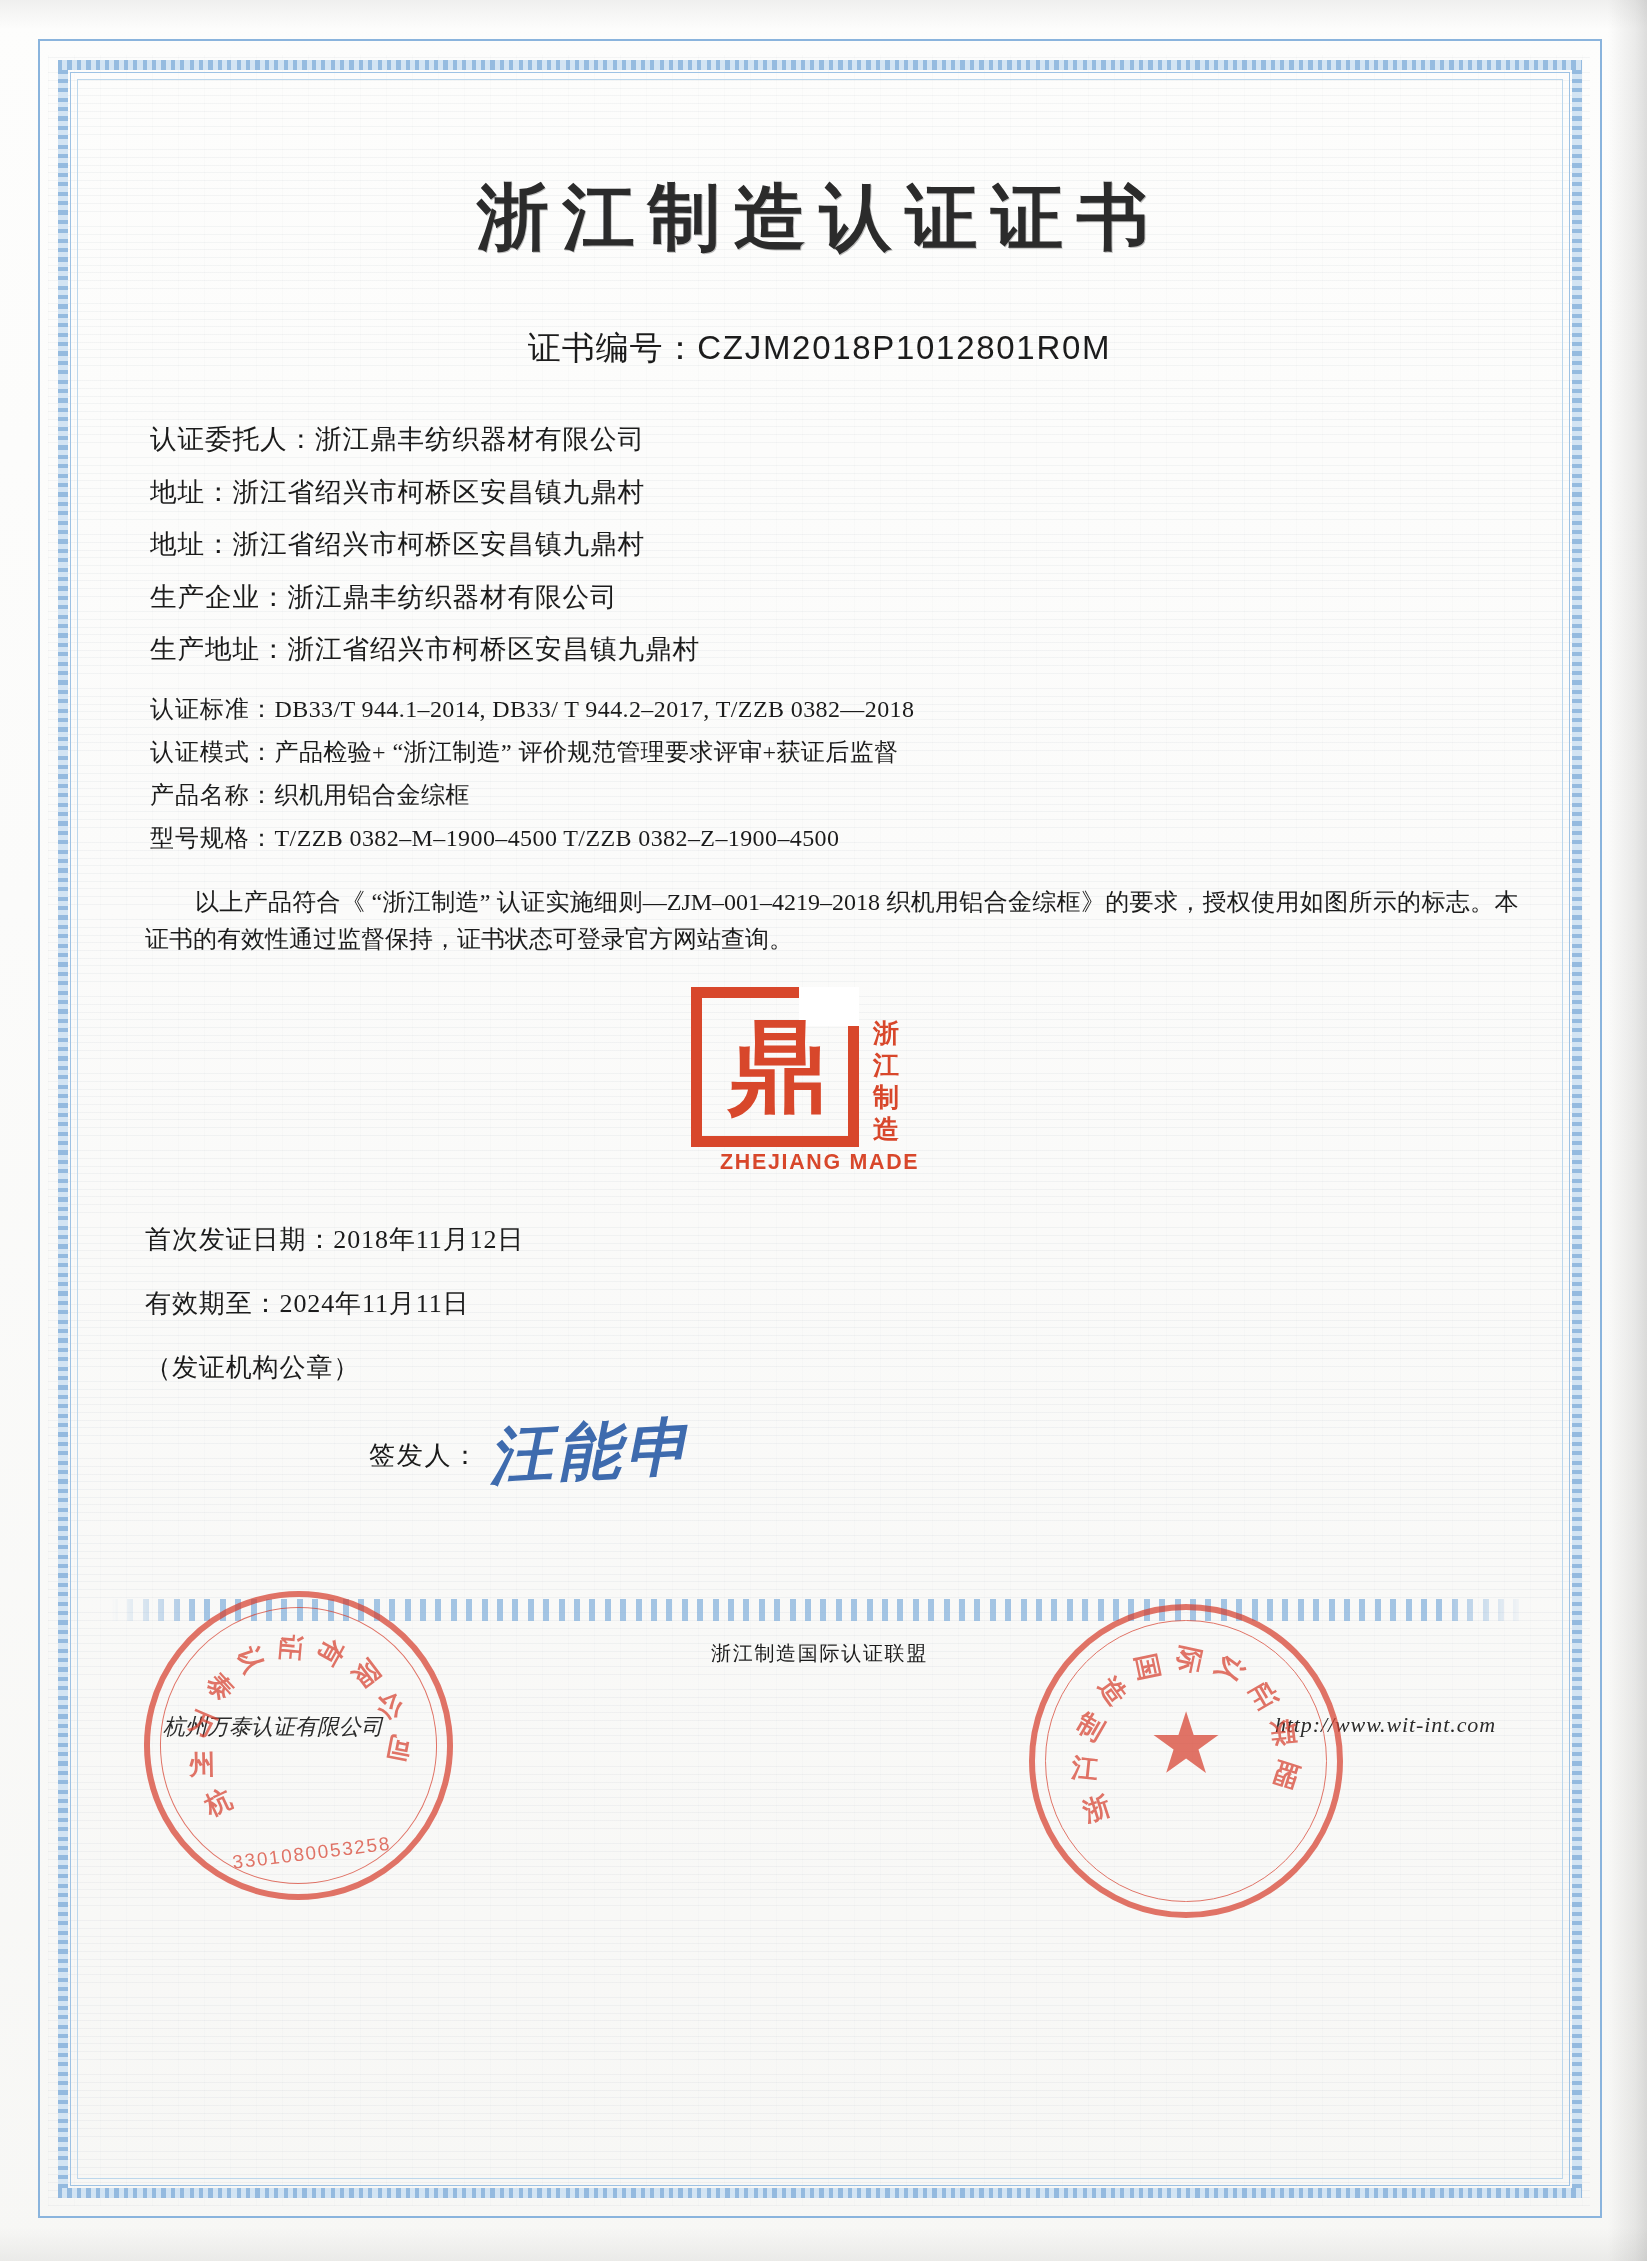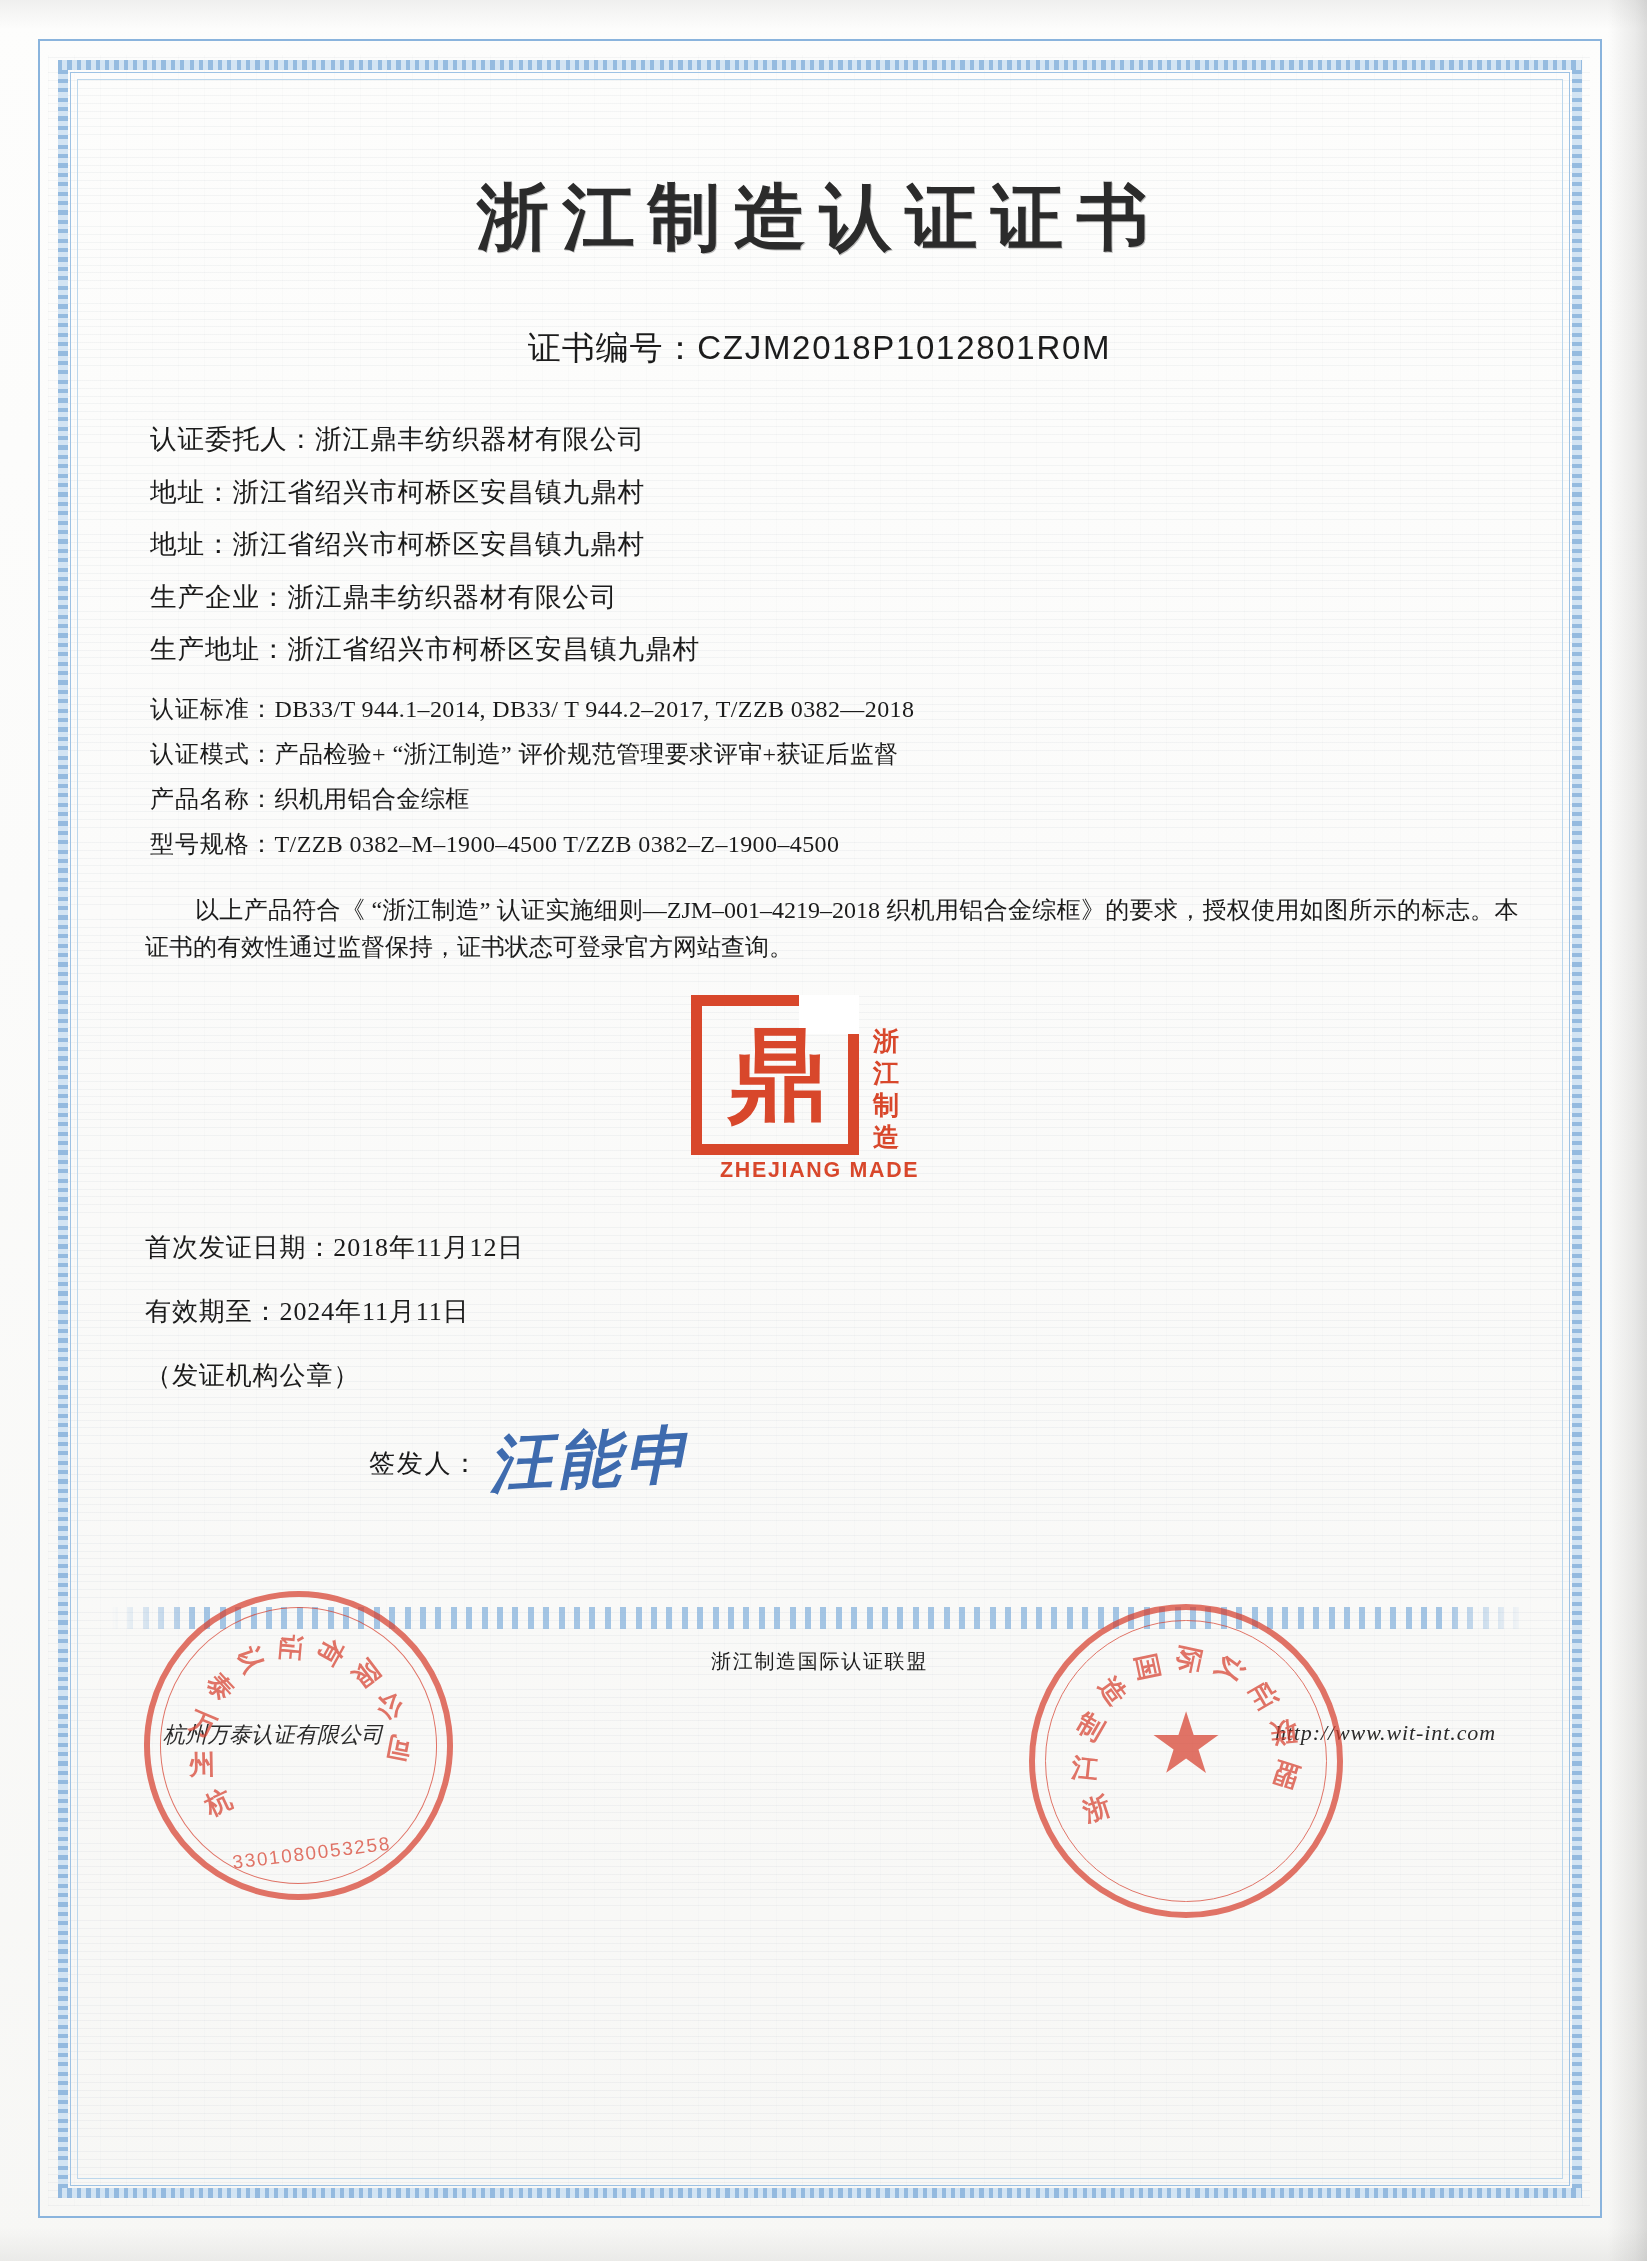--- a/index.html
+++ b/index.html
@@ -125,21 +125,21 @@
     margin-top: 34px;
     margin-left: 38px;
     font-size: 24px;
     line-height: 1.0;
     color: #1b1b1b;
   }
   .block-b .row {
     margin-bottom: 19px;
     letter-spacing: 0.4px;
   }
-  .block-b .lbl { letter-spacing: 0.9px; font-family: Liberation Mono, monospace; }
+  .block-b .lbl { letter-spacing: 0.9px; }
 
   .statement {
     margin-top: 34px;
     margin-left: 33px;
     margin-right: 8.6px;
     font-size: 24px;
     line-height: 1.55;
     color: #1b1b1b;
     text-align: justify;
     text-indent: 50px;

